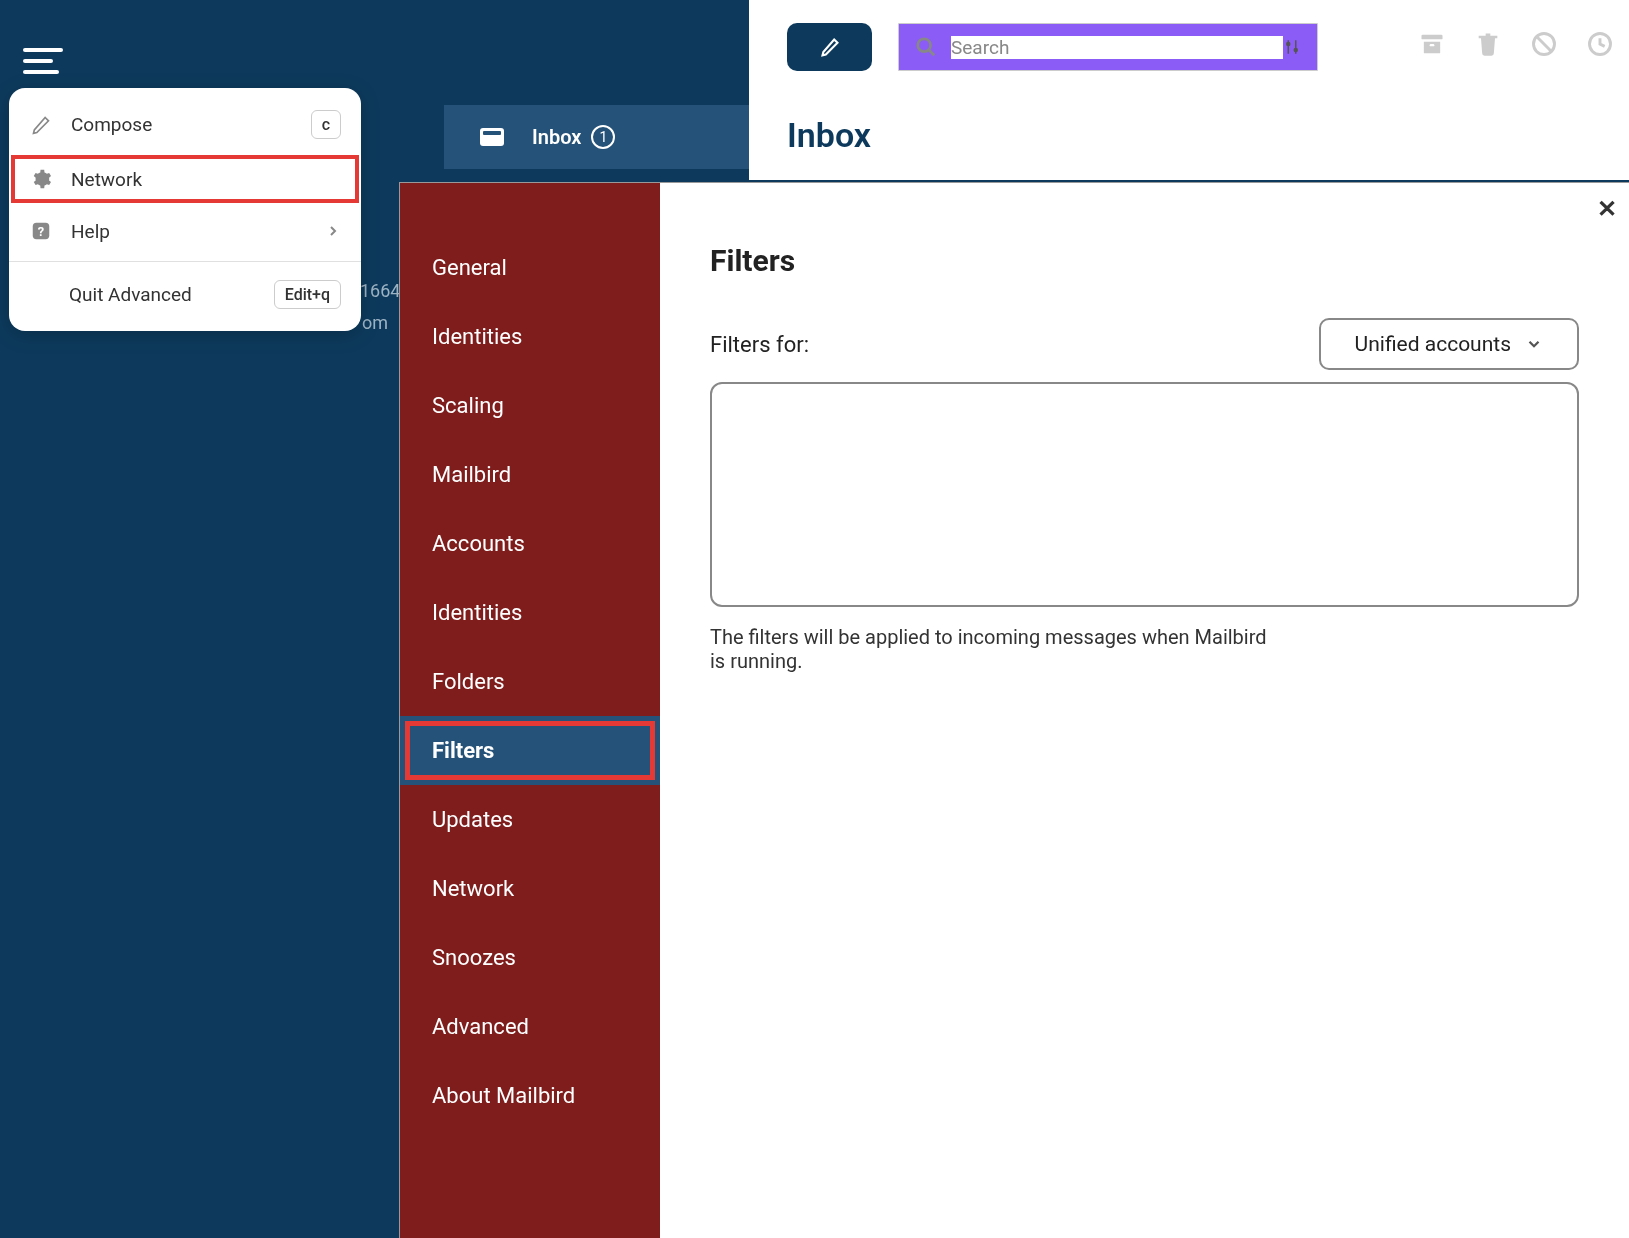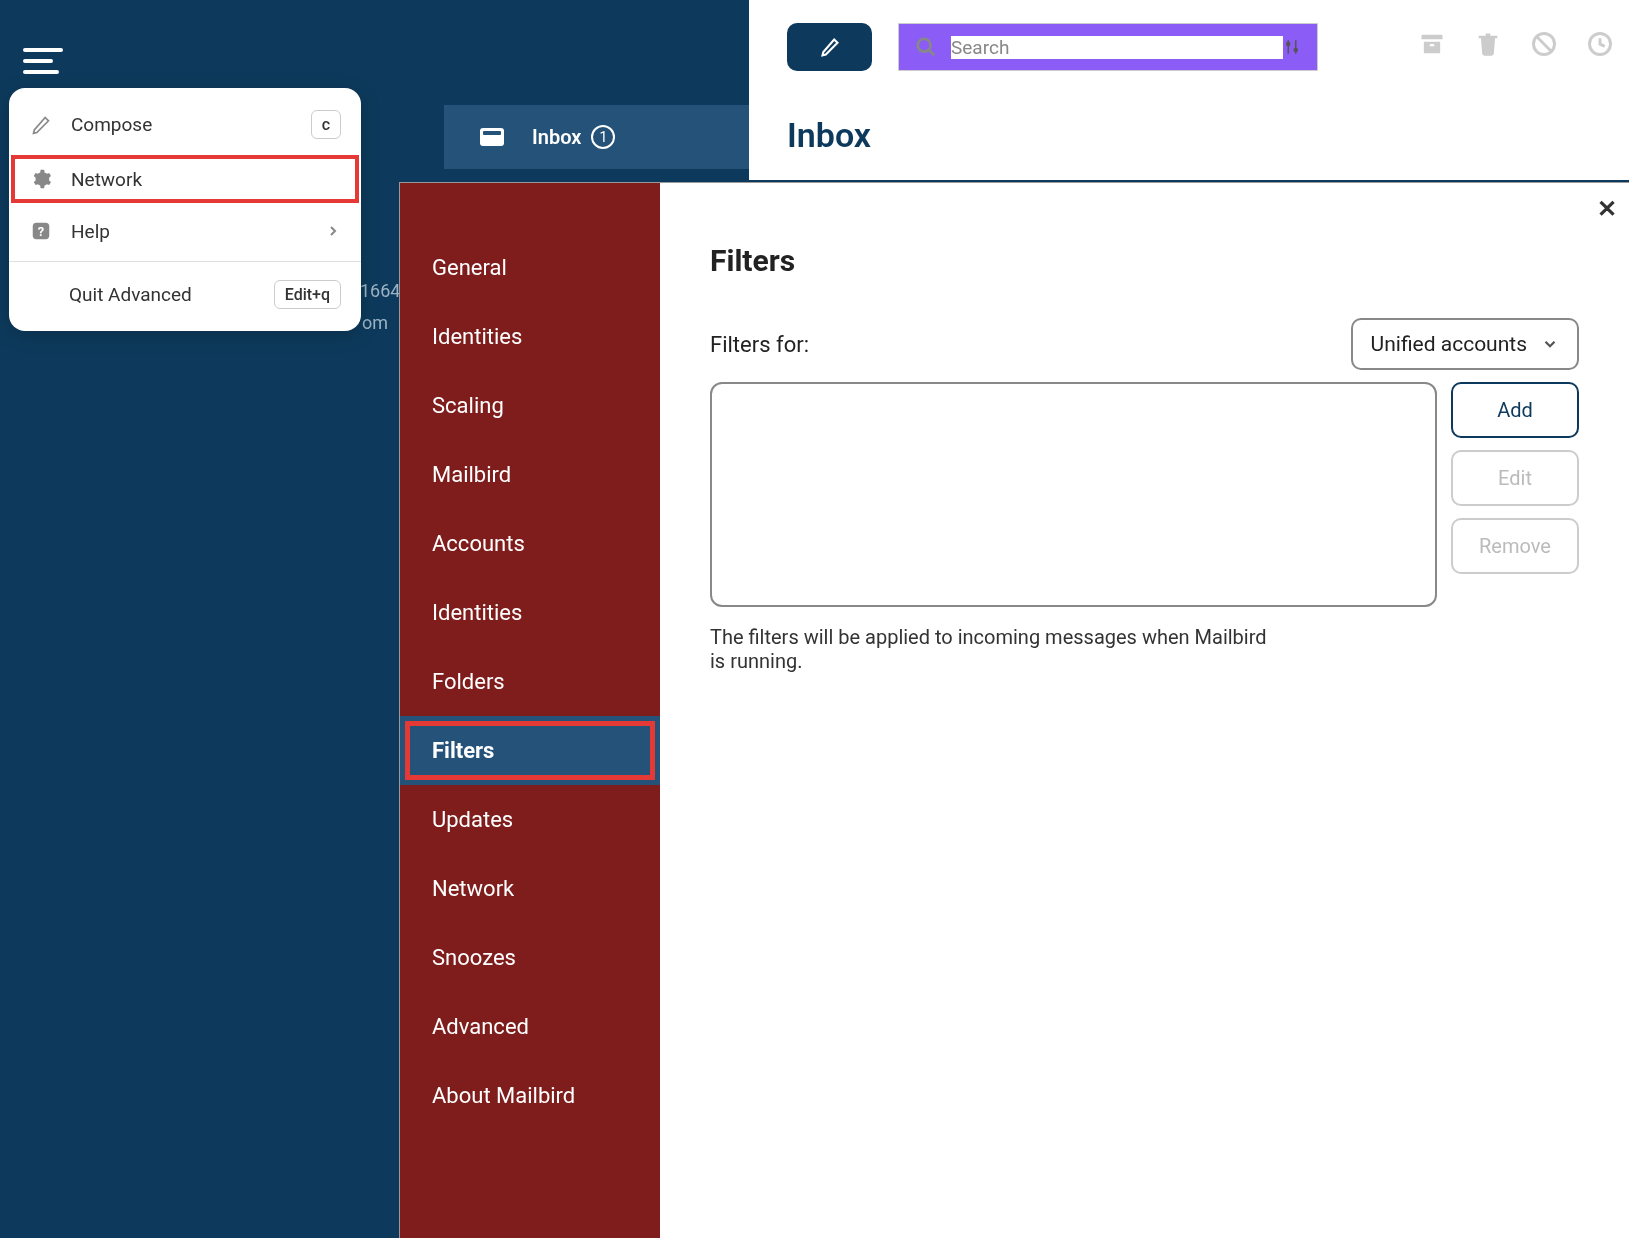--- a/index.html
+++ b/index.html
@@ -276,21 +276,21 @@
       display: flex;
       align-items: center;
       justify-content: space-between;
       margin-bottom: 12px;
     }
     .filters-for-label {
       font-size: 22px;
       color: #222;
     }
     .filters-dropdown {
-      padding: 12px 18px;
+      padding: 12px 34px;
       border: 2px solid #888;
       border-radius: 10px;
       font-size: 21px;
       color: #222;
       display: flex;
       align-items: center;
       gap: 14px;
       cursor: pointer;
     }
     .filters-area {
@@ -477,21 +477,16 @@
         <span>Unified accounts</span>
         <span>
           <svg width="18" height="18" viewBox="0 0 24 24" fill="none" stroke="#555" stroke-width="3">
               <polyline points="6 9 12 15 18 9"></polyline>
             </svg>
         </span>
       </div>
     </div>
     <div class="filters-area">
       <div class="filters-box"></div>
-      <div class="filters-buttons">
-        <div class="filter-btn primary">Add</div>
-        <div class="filter-btn">Edit</div>
-        <div class="filter-btn">Remove</div>
-      </div>
     </div>
     <div class="filters-help">The filters will be applied to incoming messages when Mailbird is running.</div>
   </div>
 </div>
 
 </body></html>

